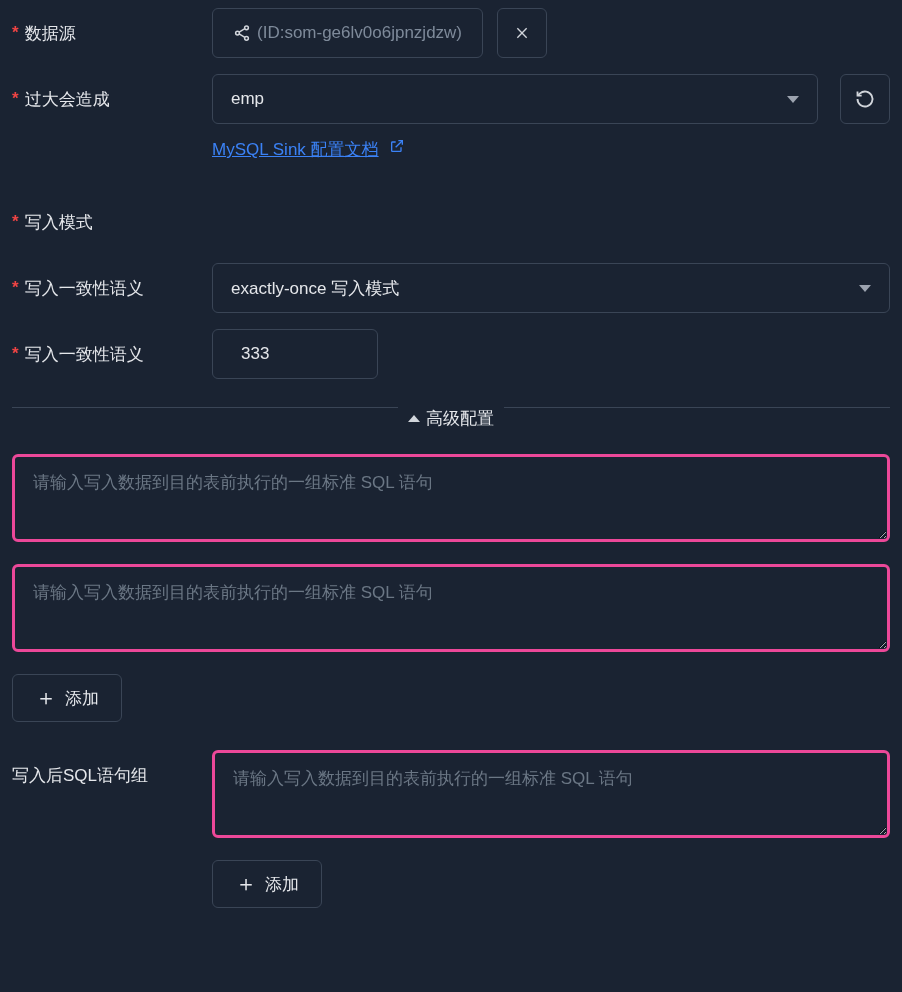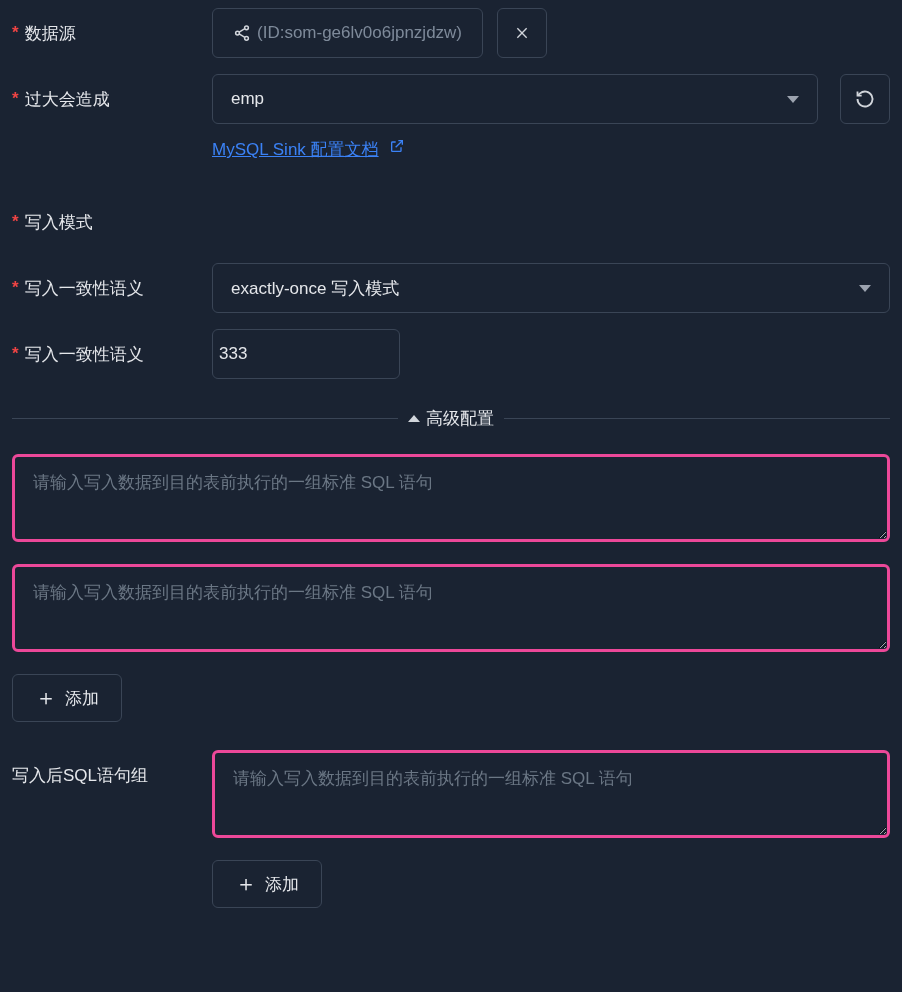--- a/index.html
+++ b/index.html
@@ -80,25 +80,25 @@
   .select .sel-text {
     color: #e5e7eb;
     font-size: 17px;
   }
   .input {
     display: flex;
     align-items: center;
     border: 1px solid #3a4556;
     border-radius: 6px;
     height: 50px;
-    padding: 0 6px;
-    background: #1a2332;
-    color: #e5e7eb;
-    font-size: 17px;
-    width: 188px;
+    padding: 0 28px;
+    background: #1a2332;
+    color: #e5e7eb;
+    font-size: 17px;
+    width: 166px;
     outline: none;
   }
   .table-row {
     display: flex;
     gap: 22px;
     align-items: center;
   }
   .table-select {
     flex: 1;
   }
@@ -123,21 +123,21 @@
   }
   .ext-icon { color: #3b82f6; }
   .help-text {
     color: #7e8a9a;
     font-size: 16.5px;
     margin-top: 14px;
     line-height: 1.5;
   }
   .divider-row {
     display: flex;
-    align-items: center;
+    align-items: flex-start;
     margin: 28px 0 24px;
   }
   .divider-line {
     flex: 1;
     height: 1px;
     background: #3a4556;
   }
   .divider-center {
     display: inline-flex;
     align-items: center;

